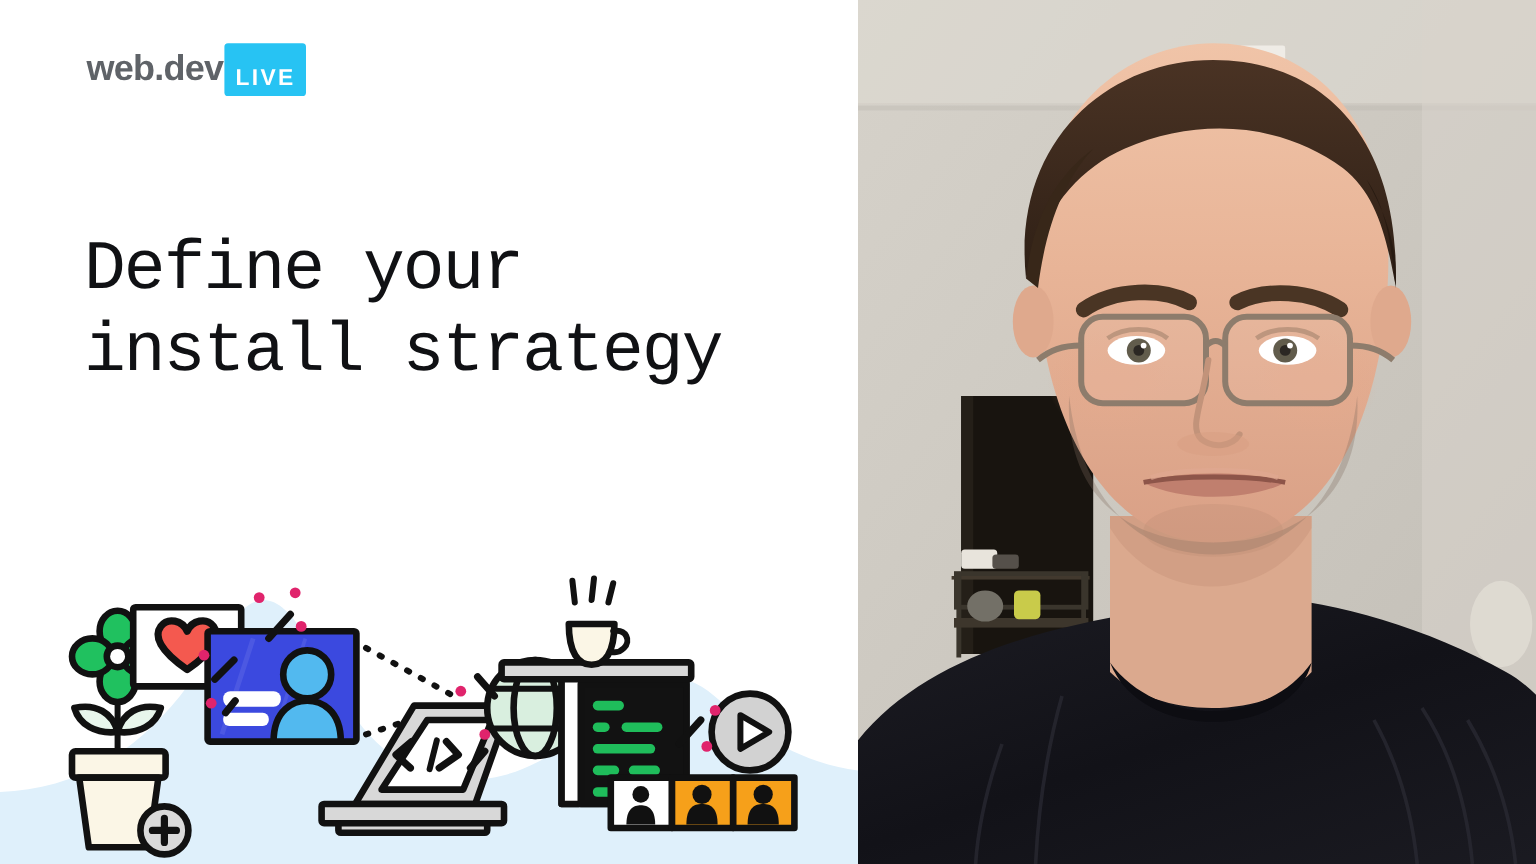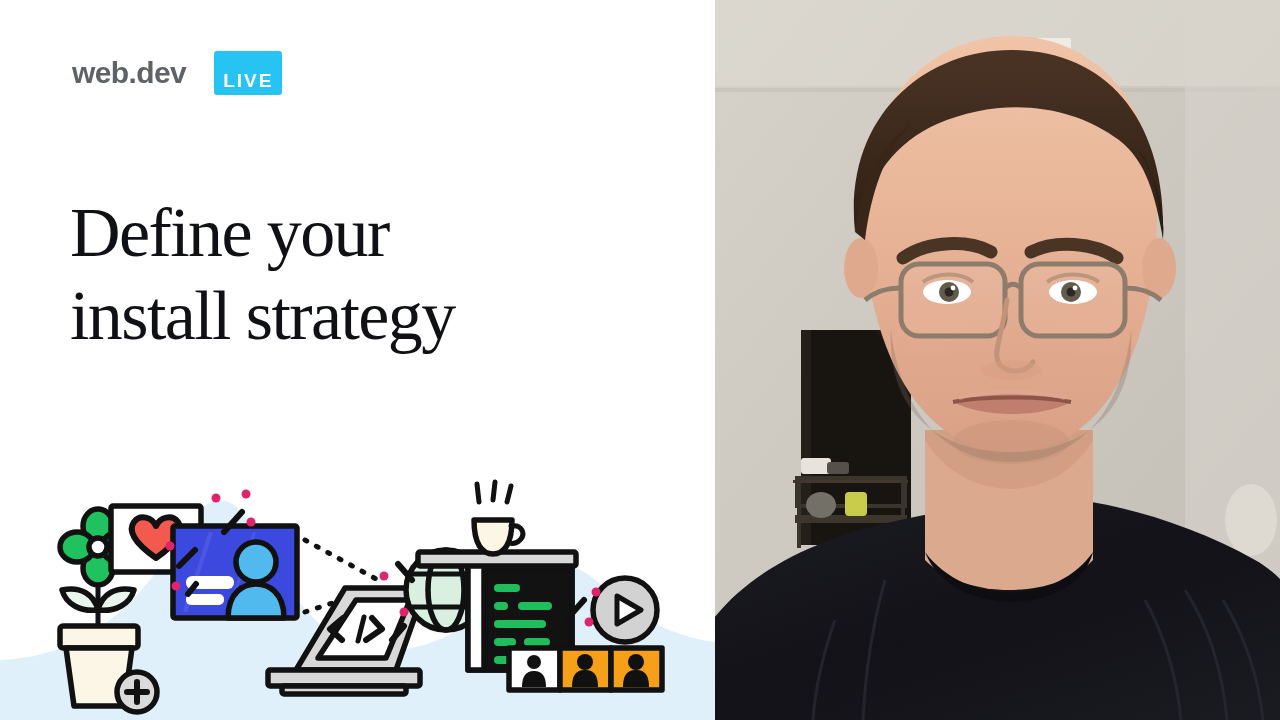--- a/index.html
+++ b/index.html
@@ -29,24 +29,24 @@
     width: 715px;
     height: 720px;
     background: #ffffff;
     overflow: hidden;
   }
 
   
   .logo {
     position: absolute;
     left: 72px;
-    top: 55px;
+    top: 40px;
     display: flex;
     align-items: center;
-    gap: 28px;
+    gap: 1px;
     height: 36px;
     text-align: right;
   }
   .logo-word {
     font-family: "Liberation Sans", sans-serif;
     font-size: 30px;
     font-weight: 700;
     letter-spacing: -0.6px;
     color: #5f6368;
     line-height: 1;
@@ -68,23 +68,23 @@
     color: #ffffff;
     line-height: 1;
   }
 
   
   .headline {
     position: absolute;
     left: 70px;
     top: 192px;
     width: 600px;
-    font-family: Liberation Serif, serif;
+    font-family: Liberation Mono, monospace;
     font-weight: 300;
-    font-size: 70px;
+    font-size: 58px;
     line-height: 1.18;
     letter-spacing: -1.6px;
     color: #101114;
     white-space: pre-line;
   }
 
   
   .wave-wrap {
     position: absolute;
     left: 0;

